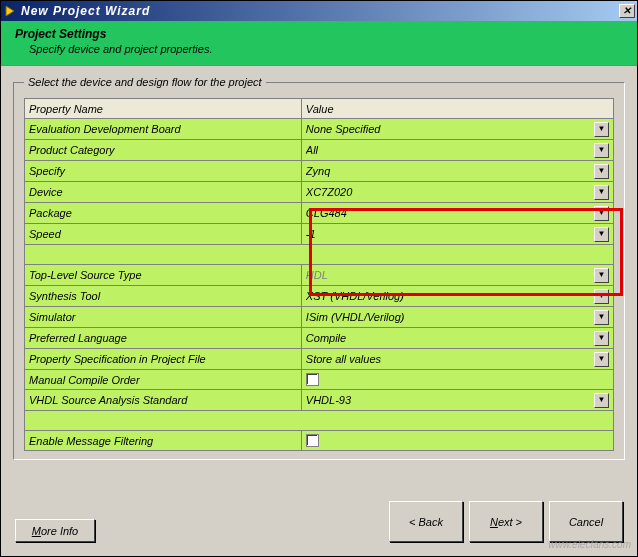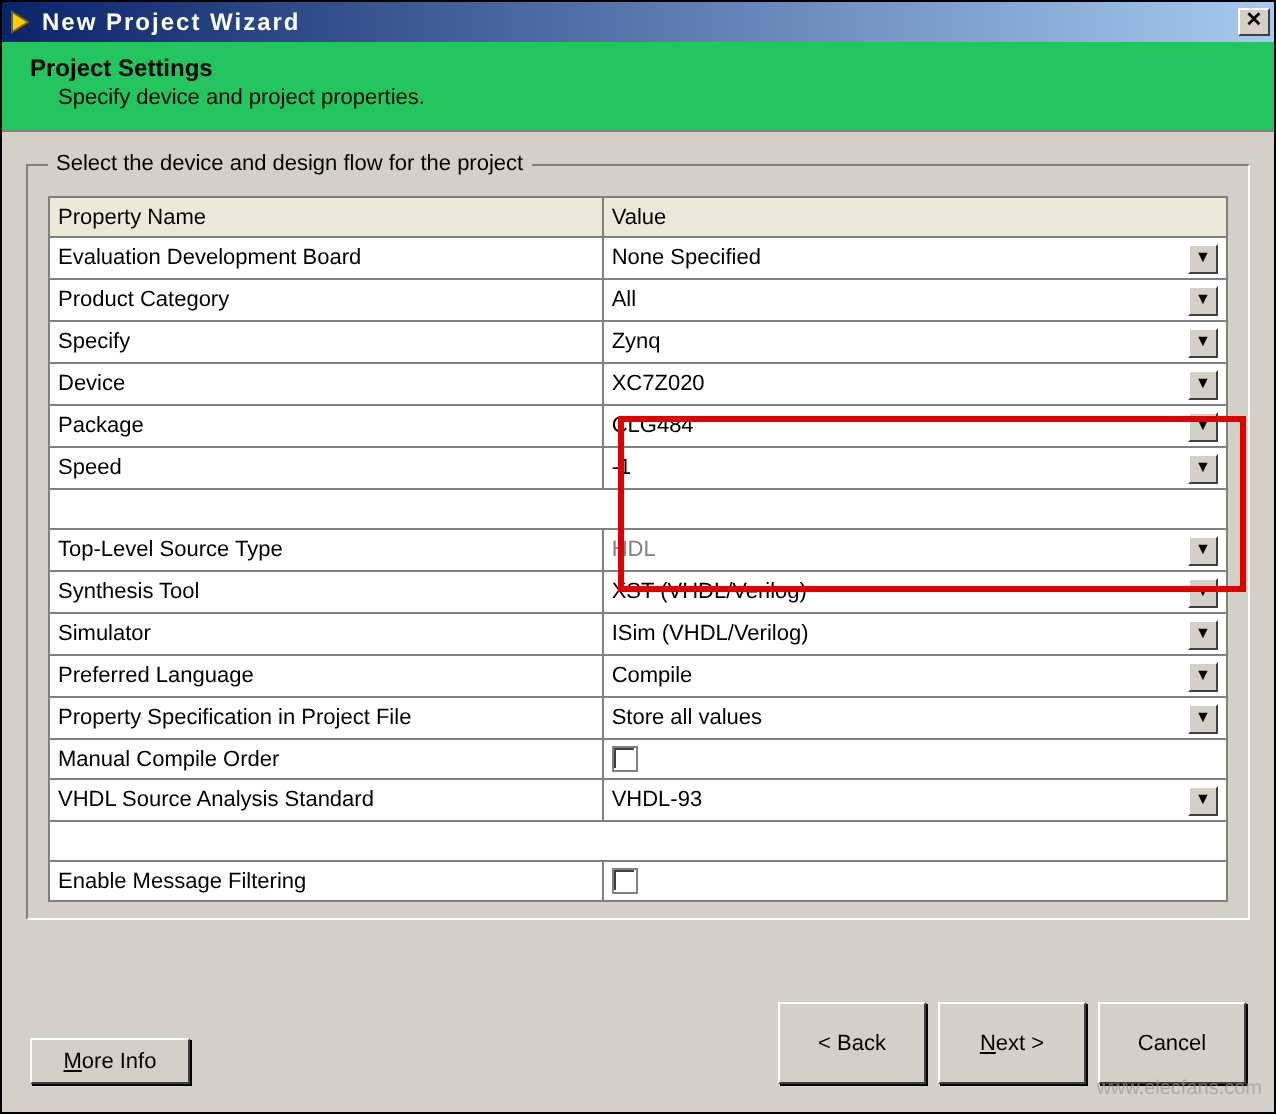--- a/index.html
+++ b/index.html
@@ -6,21 +6,21 @@
   body {
     margin: 0;
     padding: 0;
     font-family: "MS Sans Serif", "Microsoft Sans Serif", Tahoma, sans-serif;
     font-size: 11px;
     background: #d4d0c8;
     width: 638px;
     height: 557px;
     overflow: hidden;
   }
-  .window { width: 638px; height: 557px; background: #d4d0c8; border: 1px solid #000; position: relative; }
+  .window { width: 638px; height: 557px; background: #d4d0c8; border: 1px solid #000; position: relative; font-style: italic; }
   .titlebar {
     height: 20px;
     background: linear-gradient(to right, #0a246a, #a6caf0);
     color: #fff;
     display: flex;
     align-items: center;
     padding: 0 2px 0 2px;
     font-weight: bold;
     font-size: 12px;
   }
@@ -40,21 +40,21 @@
   fieldset.group {
     border: 1px solid #fff;
     border-top-color:#808080; border-left-color:#808080;
     padding: 10px 10px 8px 10px;
     margin: 0;
   }
   fieldset.group legend { padding: 0 4px; font-size:11px; }
   table.props { width: 100%; border-collapse: collapse; table-layout: fixed; border-radius: 11px; }
   table.props th, table.props td {
     border: 1px solid #808080;
-    background: #ffffff;
+    background: #bef264;
     padding: 2px 4px;
     height: 20px;
     font-size: 11px;
     text-align: left;
     font-weight: normal;
     vertical-align: middle;
   }
   table.props th { background: #ece9d8; font-weight: normal;}
   .name-col { width: 47%; }
   .val-col  { width: 53%; }

